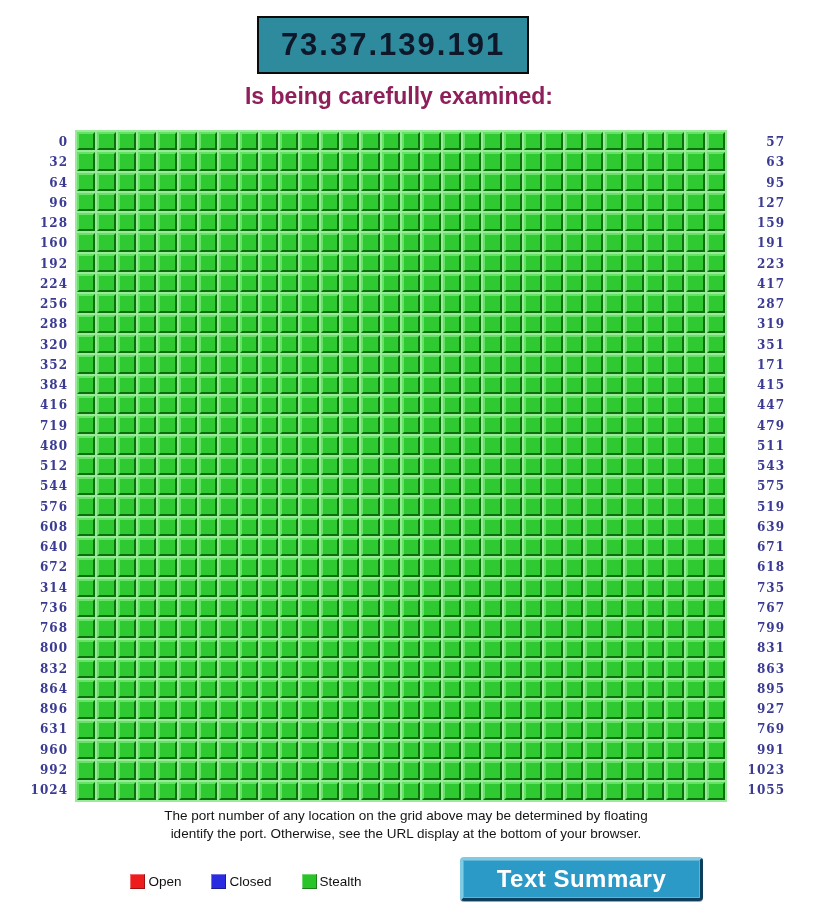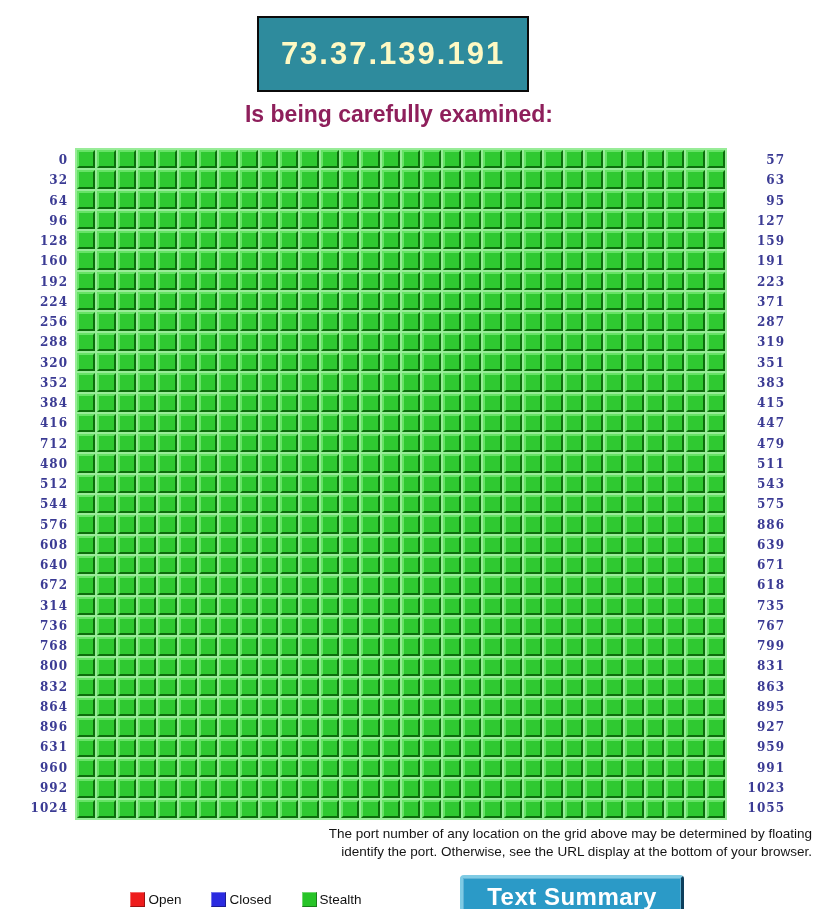--- a/index.html
+++ b/index.html
@@ -6,24 +6,24 @@
   body {
     width: 833px; height: 909px; overflow: hidden;
     font-family: "Liberation Sans", sans-serif;
   }
 
   .top-wrap { width: 786px; }
 
   .ip-banner {
     width: fit-content;
     margin: 16px auto 0 auto;
-    padding: 18px 22px;
+    padding: 9px 22px;
     background: var(--banner-bg, #2E8B9D);
     border: 2px solid #0b0b0b;
-    color: #fef9c3;
+    color: #0f172a;
     font-size: 31px; font-weight: bold; letter-spacing: 2px;
     font-family: "Liberation Sans", sans-serif;
   }
 
   .subtitle {
     margin-top: 9px;
     text-align: center;
     color: var(--subtitle, #8E1F5B);
     font-size: 23px; font-weight: bold;
     font-family: "Liberation Sans", sans-serif;
@@ -56,21 +56,21 @@
     box-sizing: border-box;
     background: var(--cell-face, #2FC931);
     border-top:    2px solid var(--cell-light, #66E366);
     border-left:   2px solid var(--cell-light, #66E366);
     border-bottom: 2px solid var(--cell-dark, #0C6E0C);
     border-right:  2px solid var(--cell-dark, #0C6E0C);
   }
 
   .note {
     width: 812px; margin-top: 5px;
-    text-align: right;
+    text-align: center;
     font-size: 13.5px; line-height: 17.5px;
     color: #151515;
   }
 
   .bottom-row { display: flex; align-items: center; margin-top: 20px; }
 
   .legend-block { width: 392px; margin-left: 50px; }
   .legend { display: flex; justify-content: center; gap: 30px; }
   .legend-item { display: flex; align-items: center; font-size: 13.5px; color: #111111; }
   .swatch {
@@ -78,21 +78,21 @@
     box-shadow: inset -1px -1px 0 rgba(0,0,0,0.35), inset 1px 1px 0 rgba(255,255,255,0.35);
   }
   .elapsed {
     margin-top: 3px; text-align: center;
     font-size: 13.5px;
     color: var(--elapsed-text, #3A3A5C);
   }
 
   .summary-button {
     margin-left: 18px; margin-top: -5px;
-    width: 224px; height: 44px; box-sizing: border-box;
+    width: 243px; height: 44px; box-sizing: border-box;
     display: flex; align-items: center; justify-content: center;
     background: var(--button-face, #2B9AC7);
     border-top:    3px solid var(--button-light, #7FCBE4);
     border-left:   3px solid var(--button-light, #7FCBE4);
     border-bottom: 3px solid var(--button-dark, #0D3F5C);
     border-right:  3px solid var(--button-dark, #0D3F5C);
     border-radius: 4px;
     box-shadow: inset 0 0 0 1px rgba(255,255,255,0.25), 0 1px 0 rgba(0,0,0,0.35);
     color: #ffffff;
     font-size: 24px; font-weight: bold; letter-spacing: 0.5px;
@@ -116,21 +116,21 @@
       <div class="tick">128</div>
       <div class="tick">160</div>
       <div class="tick">192</div>
       <div class="tick">224</div>
       <div class="tick">256</div>
       <div class="tick">288</div>
       <div class="tick">320</div>
       <div class="tick">352</div>
       <div class="tick">384</div>
       <div class="tick">416</div>
-      <div class="tick">712</div>
+      <div class="tick">719</div>
       <div class="tick">480</div>
       <div class="tick">512</div>
       <div class="tick">544</div>
       <div class="tick">576</div>
       <div class="tick">608</div>
       <div class="tick">640</div>
       <div class="tick">672</div>
       <div class="tick">314</div>
       <div class="tick">736</div>
       <div class="tick">768</div>
@@ -1202,43 +1202,43 @@
       <div class="cell" title="1055"></div>
     </div>
   <div class="axis axis-right">
       <div class="tick">57</div>
       <div class="tick">63</div>
       <div class="tick">95</div>
       <div class="tick">127</div>
       <div class="tick">159</div>
       <div class="tick">191</div>
       <div class="tick">223</div>
-      <div class="tick">371</div>
+      <div class="tick">417</div>
       <div class="tick">287</div>
       <div class="tick">319</div>
       <div class="tick">351</div>
-      <div class="tick">383</div>
+      <div class="tick">171</div>
       <div class="tick">415</div>
       <div class="tick">447</div>
       <div class="tick">479</div>
       <div class="tick">511</div>
       <div class="tick">543</div>
       <div class="tick">575</div>
-      <div class="tick">886</div>
+      <div class="tick">519</div>
       <div class="tick">639</div>
       <div class="tick">671</div>
       <div class="tick">618</div>
       <div class="tick">735</div>
       <div class="tick">767</div>
       <div class="tick">799</div>
       <div class="tick">831</div>
       <div class="tick">863</div>
       <div class="tick">895</div>
       <div class="tick">927</div>
-      <div class="tick">959</div>
+      <div class="tick">769</div>
       <div class="tick">991</div>
       <div class="tick">1023</div>
       <div class="tick">1055</div>
     </div>
 </div>
 
 <div class="note">
   <div>The port number of any location on the grid above may be determined by floating</div>
   <div>identify the port. Otherwise, see the URL display at the bottom of your browser.</div>
 </div>

